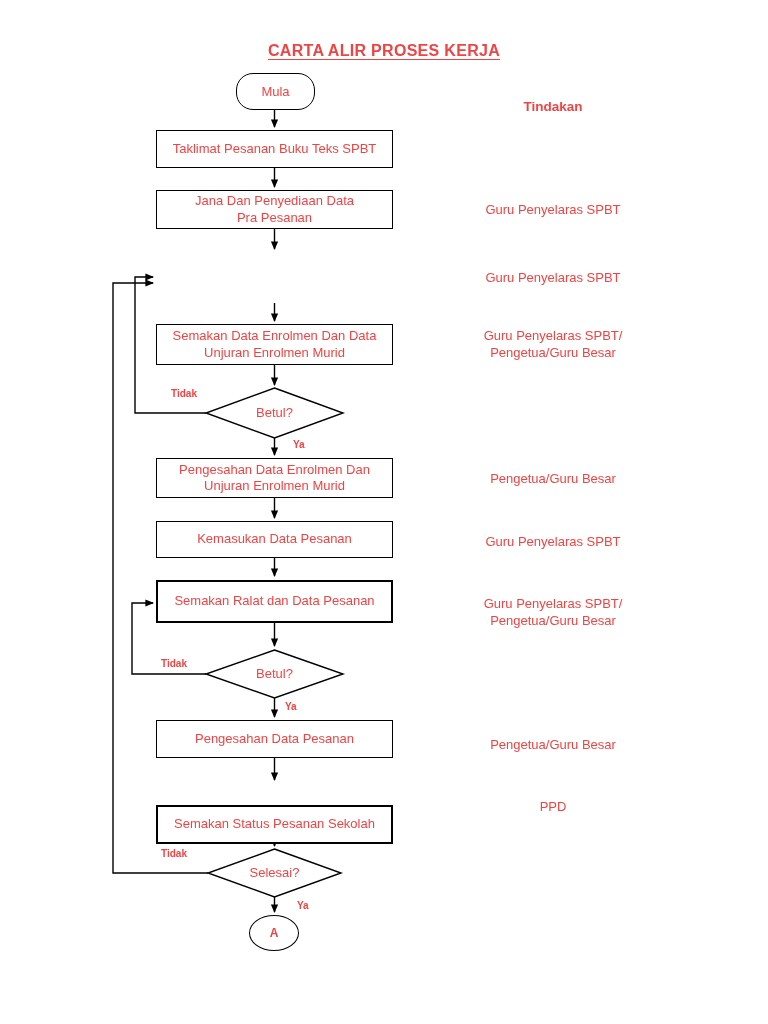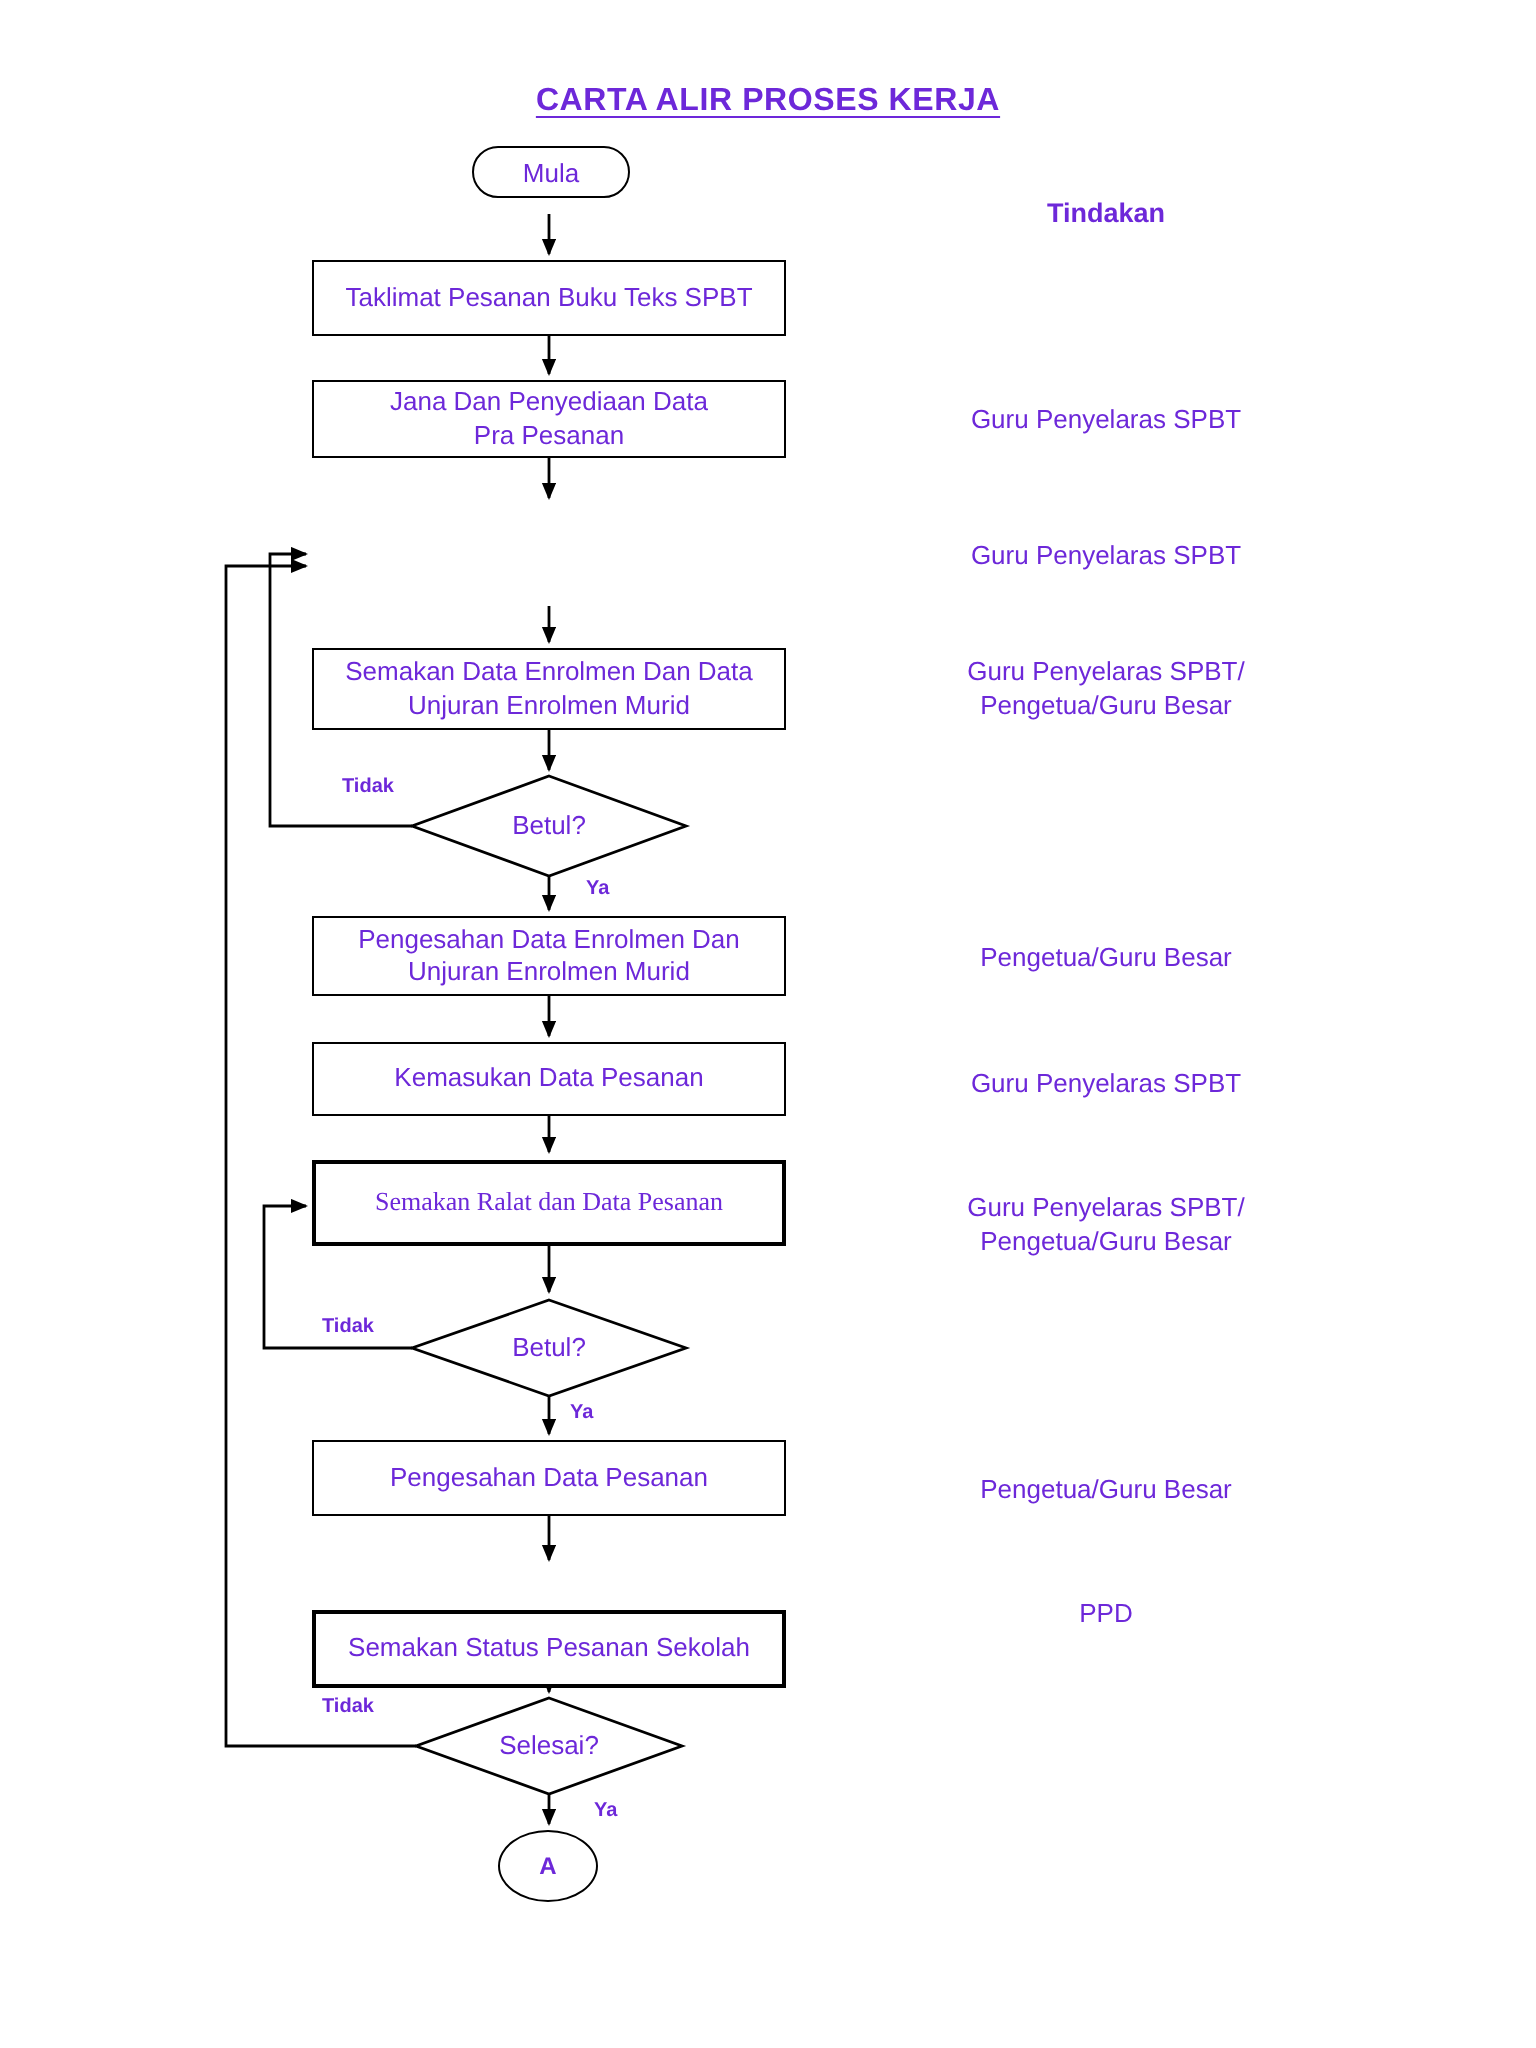--- a/index.html
+++ b/index.html
@@ -3,21 +3,21 @@
 <meta charset="utf-8">
 <style>
   * { margin: 0; padding: 0; box-sizing: border-box; }
   html, body { background: #ffffff; }
   .page {
     position: relative;
     width: 768px;
     height: 1024px;
     background: #ffffff;
     font-family: "Liberation Sans", sans-serif;
-    color: #6d28d9;
+    color: #ef4444;
     overflow: hidden;
   }
   .connectors {
     position: absolute;
     left: 0; top: 0;
     width: 768px; height: 1024px;
   }
   .title {
     position: absolute;
     left: 0; top: 42px;
@@ -33,40 +33,40 @@
     position: absolute;
     left: 433px; top: 99px;
     width: 240px;
     text-align: center;
     font-size: 13.5px;
     font-weight: bold;
   }
   .terminator {
     position: absolute;
     left: 236px; top: 73px;
-    width: 79px; height: 26px;
+    width: 79px; height: 37px;
     border: 1.4px solid #000;
     border-radius: 17px;
     background: #fff;
     display: flex; align-items: center; justify-content: center;
     font-size: 13px;
   }
   .box {
     position: absolute;
     left: 156px;
     width: 237px;
     border: 1.4px solid #000;
     background: #fff;
     display: flex; align-items: center; justify-content: center;
     text-align: center;
     font-size: 13px;
     line-height: 1.26;
     white-space: pre-line;
   }
-  .box.thick { border-width: 2.4px; font-family: Liberation Serif, serif; }
+  .box.thick { border-width: 2.4px; }
   .box.medium { border-width: 2px; margin-top: 22px; }
   .action {
     position: absolute;
     left: 433px;
     width: 240px;
     text-align: center;
     font-size: 13px;
     line-height: 1.3;
     white-space: pre-line;
   }

